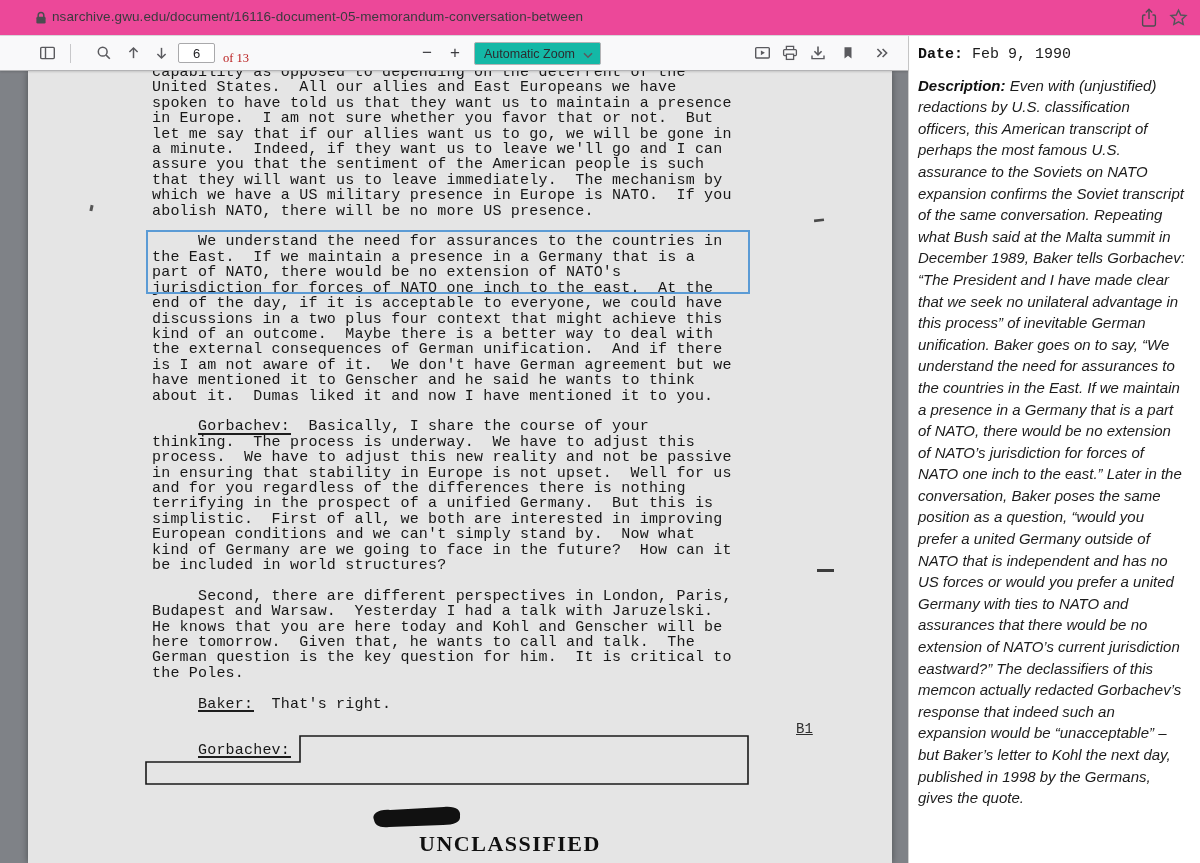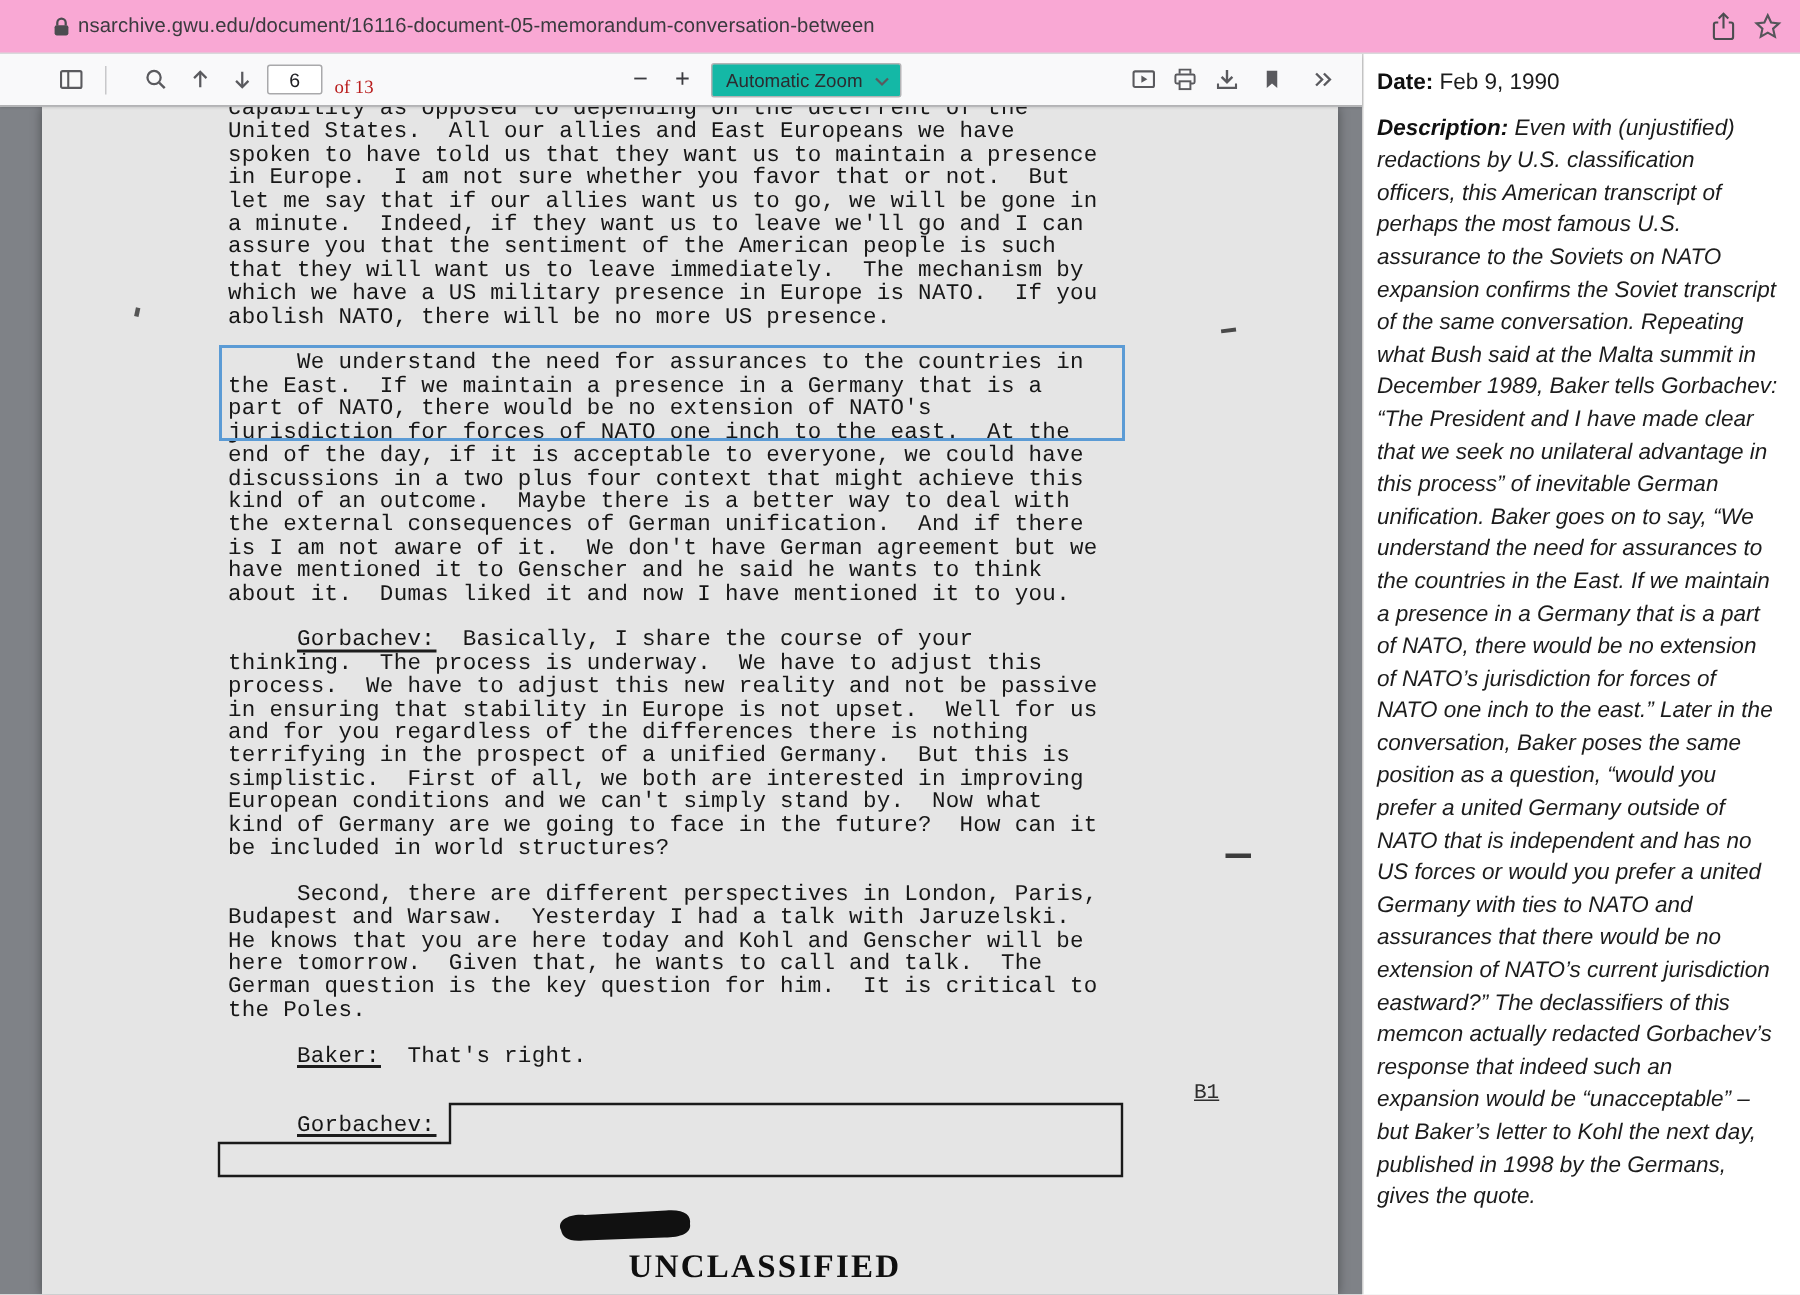--- a/index.html
+++ b/index.html
@@ -5,21 +5,21 @@
   * { box-sizing: border-box; }
   html,body { margin:0; padding:0; }
   body {
     width:1200px; height:863px; position:relative; overflow:hidden;
     font-family:"Liberation Sans", sans-serif; background:#ffffff;
   }
 
   
   .browser-bar {
     position:absolute; left:0; top:0; width:1200px; height:36px;
-    background:#f9a8d4; border-bottom:1px solid #d9d9db;
+    background:#ec4899; border-bottom:1px solid #d9d9db;
   }
   .lock-icon { position:absolute; left:33px; top:10px; }
   .url-text {
     position:absolute; left:52px; top:9px; font-size:13.5px; color:#3a3a3e;
     letter-spacing:.1px; white-space:nowrap;
   }
   .share-icon { position:absolute; right:42px; top:8px; }
   .star-icon  { position:absolute; right:12px; top:8px; }
 
   
@@ -88,21 +88,21 @@
   }
 
   
   .side-panel {
     position:absolute; left:908px; top:36px; width:292px; height:827px;
     background:#ffffff; border-left:1px solid #cfcfcf;
     padding:8px 14px 0 9px; font-size:15px; line-height:21.6px;
     color:#1c1c1c; overflow:hidden;
   }
   .side-panel b { font-weight:700; color:#101010; }
-  .meta-line { margin:0 0 9px 0; }
+  .meta-line { margin:0 0 9px 0;font-family:Liberation Mono, monospace; }
   .descr { margin:0 0 12px 0;font-style:italic; }
 </style>
 </head>
 <body>
 
 <div class="browser-bar">
   <span class="lock-icon">
     <svg width="16" height="16" viewBox="0 0 16 16">
       <path d="M5.2 7V5.2a2.8 2.8 0 0 1 5.6 0V7" fill="none" stroke="#4c4c50" stroke-width="1.5"></path>
       <rect x="3.4" y="6.8" width="9.2" height="6.8" rx="1.4" fill="#4c4c50"></rect>

